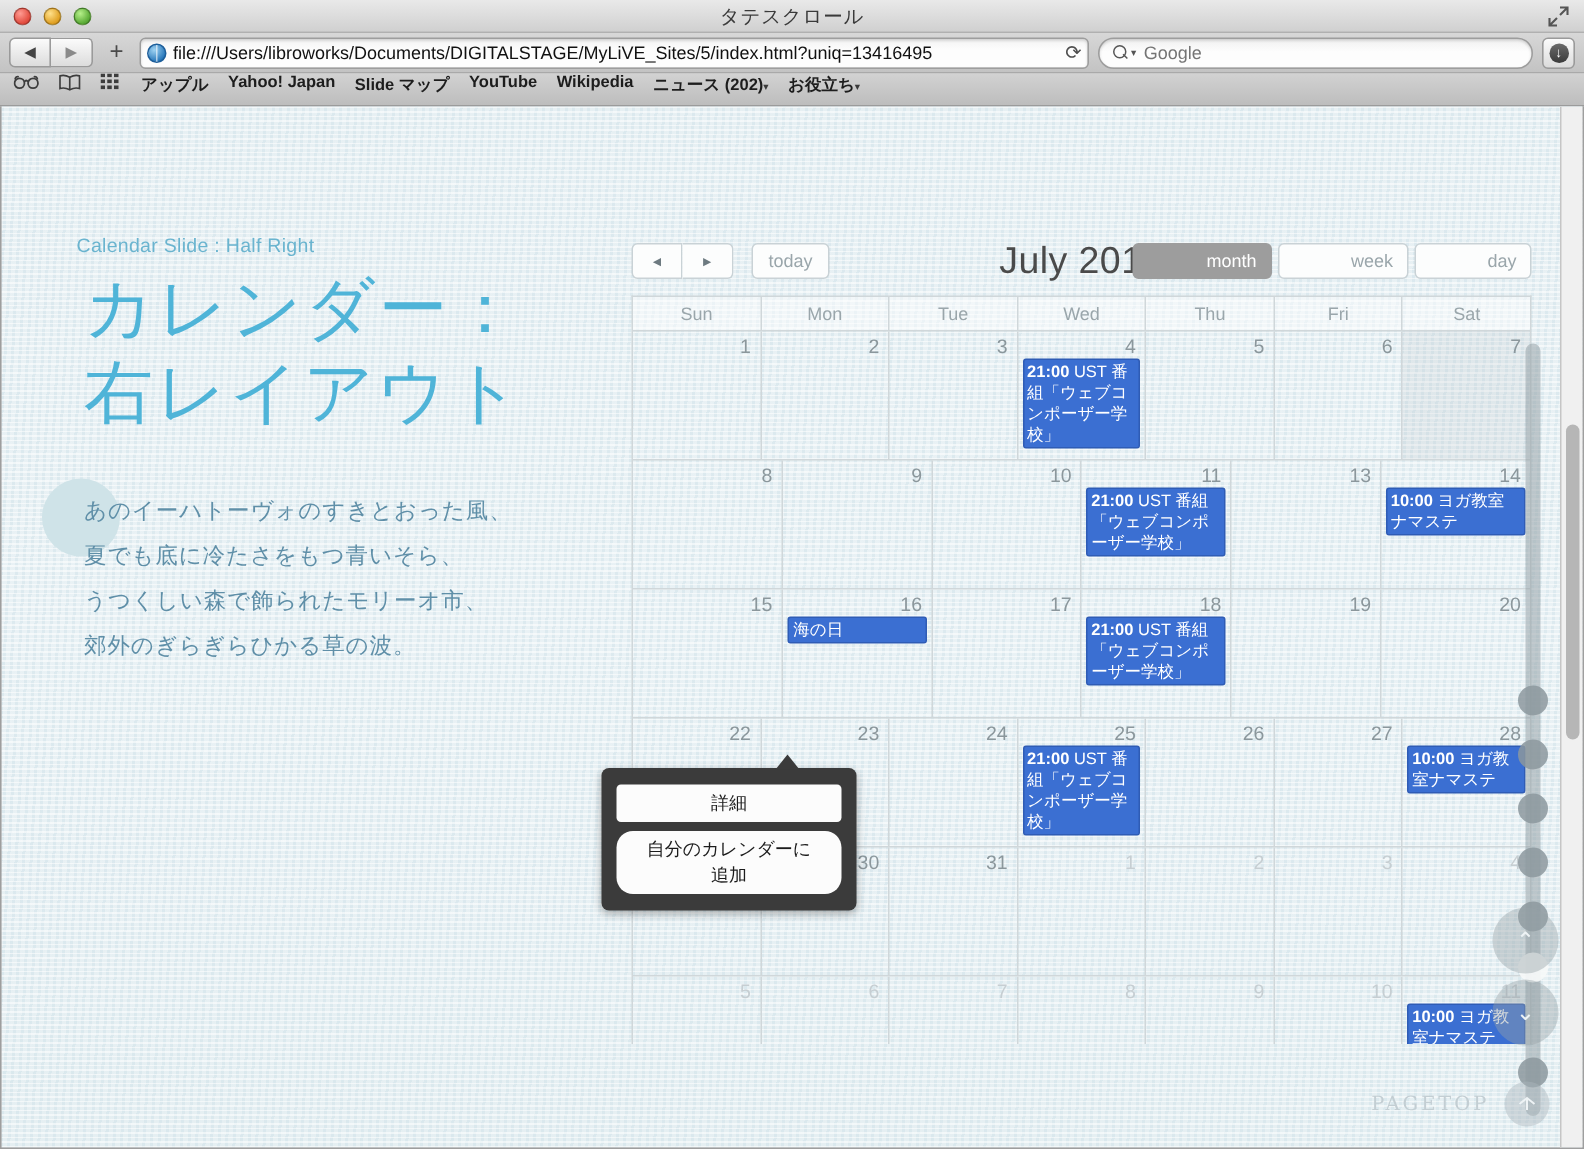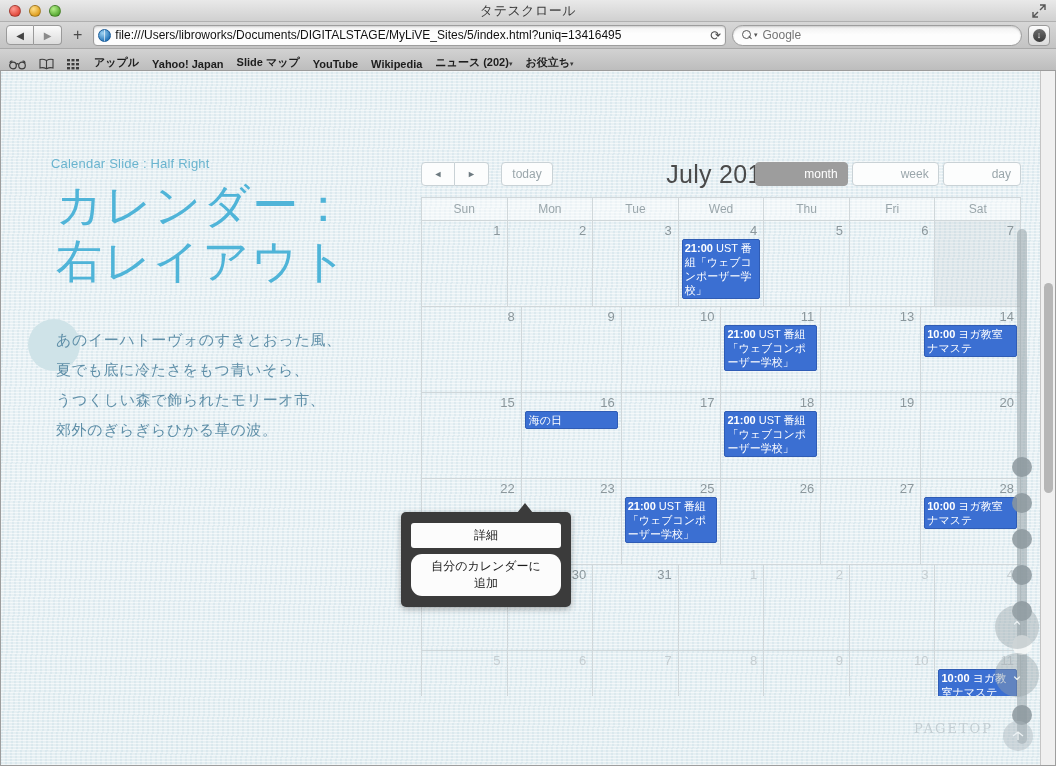--- a/index.html
+++ b/index.html
@@ -103,21 +103,21 @@
     width: 13px; height: 13px; border-radius: 50%;
     background: linear-gradient(to bottom, #6b6b6b, #3a3a3a);
     color: #fff; font-size: 9px; line-height: 13px; text-align: center;
   }
 
   
   .bookmarks {
     height: 22px; flex: 0 0 22px;
     background: linear-gradient(to bottom, #d2d2d2, #bdbdbd);
     border-bottom: 1px solid #9b9b9b;
-    display: flex; align-items: flex-end; gap: 13px; padding: 0 9px;
+    display: flex; align-items: flex-start; gap: 13px; padding: 0 9px;
     font-size: 11.5px; color: #1d1d1d;
   }
   .bm-icon { color: #3d3d3d; display: flex; align-items: center; }
   .bm-item { white-space: nowrap; font-weight: bold; font-size: 11px; }
   .bm-caret { font-size: 7px; color: #3a3a3a; }
 
   
   .page {
     flex: 1 1 auto; position: relative; overflow: hidden;
     background:
@@ -240,21 +240,21 @@
   .rail-dot.current { background: rgba(246,248,248,.92); }
   .rail-btn {
     position: absolute; left: -22px; width: 44px; height: 44px; border-radius: 50%;
     background: rgba(150,162,168,.42);
     display: flex; align-items: center; justify-content: center; color: #eef3f5;
     font-size: 15px;
   }
 
   .pagetop {
     position: absolute; right: 22px; bottom: 14px;
-    display: flex; gap: 10px; z-index: 20;
+    display: flex; align-items: center; gap: 10px; z-index: 20;
   }
   .pagetop-label {
     font-family: "DejaVu Serif", "Liberation Serif", serif;
     font-size: 13px; color: #c3ced3; letter-spacing: 2px;
   }
   .pagetop-btn {
     width: 30px; height: 30px; border-radius: 50%;
     background: rgba(170,182,188,.45);
     display: flex; align-items: center; justify-content: center;
     color: #eef3f5; font-size: 13px;
@@ -467,20 +467,23 @@
               </div>
             </div>
             <div class="week">
               <div class="day">
                 <div class="daynum">22</div>
               </div>
               <div class="day">
                 <div class="daynum">23</div>
               </div>
               <div class="day">
+                <div class="daynum">24</div>
+              </div>
+              <div class="day">
                 <div class="daynum">25</div>
                 <div class="event"><span class="etime">21:00</span><span class="etitle"> UST 番組「ウェブコンポーザー学校」</span></div>
               </div>
               <div class="day">
                 <div class="daynum">26</div>
               </div>
               <div class="day">
                 <div class="daynum">27</div>
               </div>
               <div class="day">

